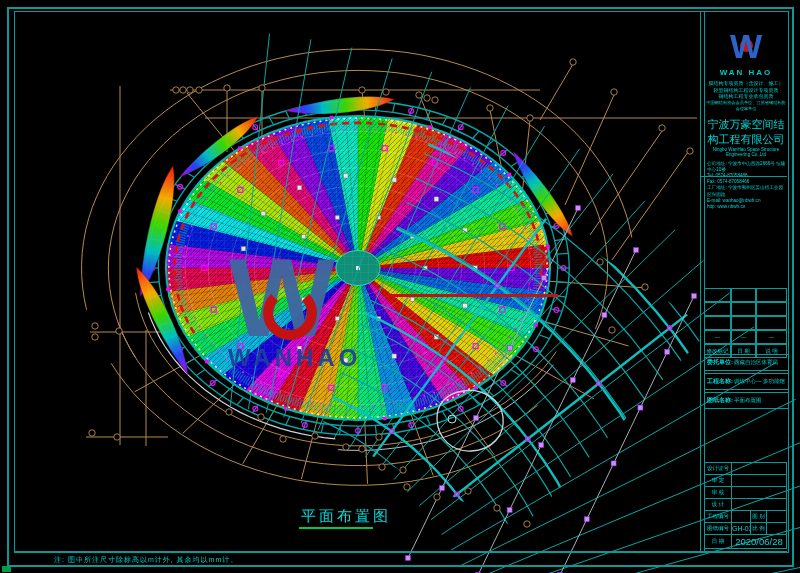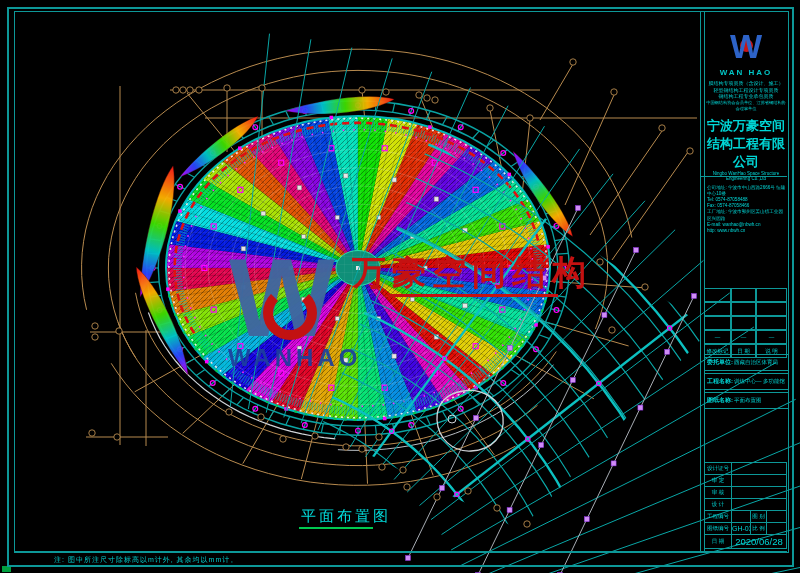--- a/index.html
+++ b/index.html
@@ -11,21 +11,21 @@
   .frame-inner{position:absolute;left:14px;top:11px;width:773px;height:540px;border:1px solid #0d9898;}
   .tb-vline{position:absolute;top:11px;height:541px;border-left:1px solid #0d9898;}
   
   .tb{position:absolute;color:#00d6d6;}
   .tb-center{text-align:center;}
   .logo-w{position:relative;width:56px;height:44px;margin:0 auto;}
   .logo-w .dot{position:absolute;left:22px;top:15px;width:13px;height:13px;border-radius:50%;background:#c81414;}
   .logo-w .w{position:absolute;left:0;top:0;width:56px;text-align:center;font-weight:bold;font-size:34px;line-height:44px;color:#2d63c8;}
   .brand{font-size:8px;font-weight:bold;letter-spacing:2px;color:#00c6c6;}
   .quals div{font-size:5px;line-height:6.5px;transform-origin:center;}
-  .companycn{font-size:13px;font-weight:bold;text-align:center;}
+  .companycn{font-size:11px;font-weight:normal;text-align:center;}
   .companyen{font-size:4.5px;}
   .contact div{font-size:4.6px;line-height:6.2px;text-align:left;}
   .revtab{position:absolute;left:704px;top:288px;width:83px;display:grid;grid-template-columns:27px 25px 31px;}
   .revtab div{border:0.5px solid #0d9898;height:12px;font-size:5.5px;line-height:12px;text-align:center;overflow:hidden;}
   .inforow{position:absolute;left:704px;width:83px;height:15px;border:1px solid #0d9898;display:flex;align-items:center;overflow:hidden;}
   .inforow .lb{font-size:6px;font-weight:bold;padding:0 1px 0 2px;white-space:nowrap;}
   .inforow .vl{font-size:5.5px;white-space:nowrap;}
   .signtab{position:absolute;left:704px;top:462px;width:83px;}
   .srow{display:flex;border:1px solid #0d9898;border-top:none;height:11px;}
   .srow:first-child{border-top:1px solid #0d9898;}
@@ -545,21 +545,20 @@
       <circle cx="497" cy="508" r="3.2" fill="#000" stroke="#b78a4e" stroke-width="0.9"></circle>
       <circle cx="527" cy="524" r="3.2" fill="#000" stroke="#b78a4e" stroke-width="0.9"></circle>
       <circle cx="600" cy="262" r="3.2" fill="#000" stroke="#b78a4e" stroke-width="0.9"></circle>
       <circle cx="612" cy="330" r="3.2" fill="#000" stroke="#b78a4e" stroke-width="0.9"></circle>
       <circle cx="645" cy="287" r="3.2" fill="#000" stroke="#b78a4e" stroke-width="0.9"></circle>
     </svg>
 
   <div class="wm-w">W</div>
   <div class="wm-ring"></div>
   <div class="wm-sub">WANHAO</div>
-  <div class="wm-title">万豪空间结构</div>
   <div class="wm-line"></div>
 
   <div class="planlabel">平面布置图</div>
   <div class="planline"></div>
 
   <div class="note">注: 图中所注尺寸除标高以m计外, 其余均以mm计。</div>
   <div class="cornerbox"></div>
 
   <div class="frame-outer"></div>
   <div class="frame-inner"></div>

